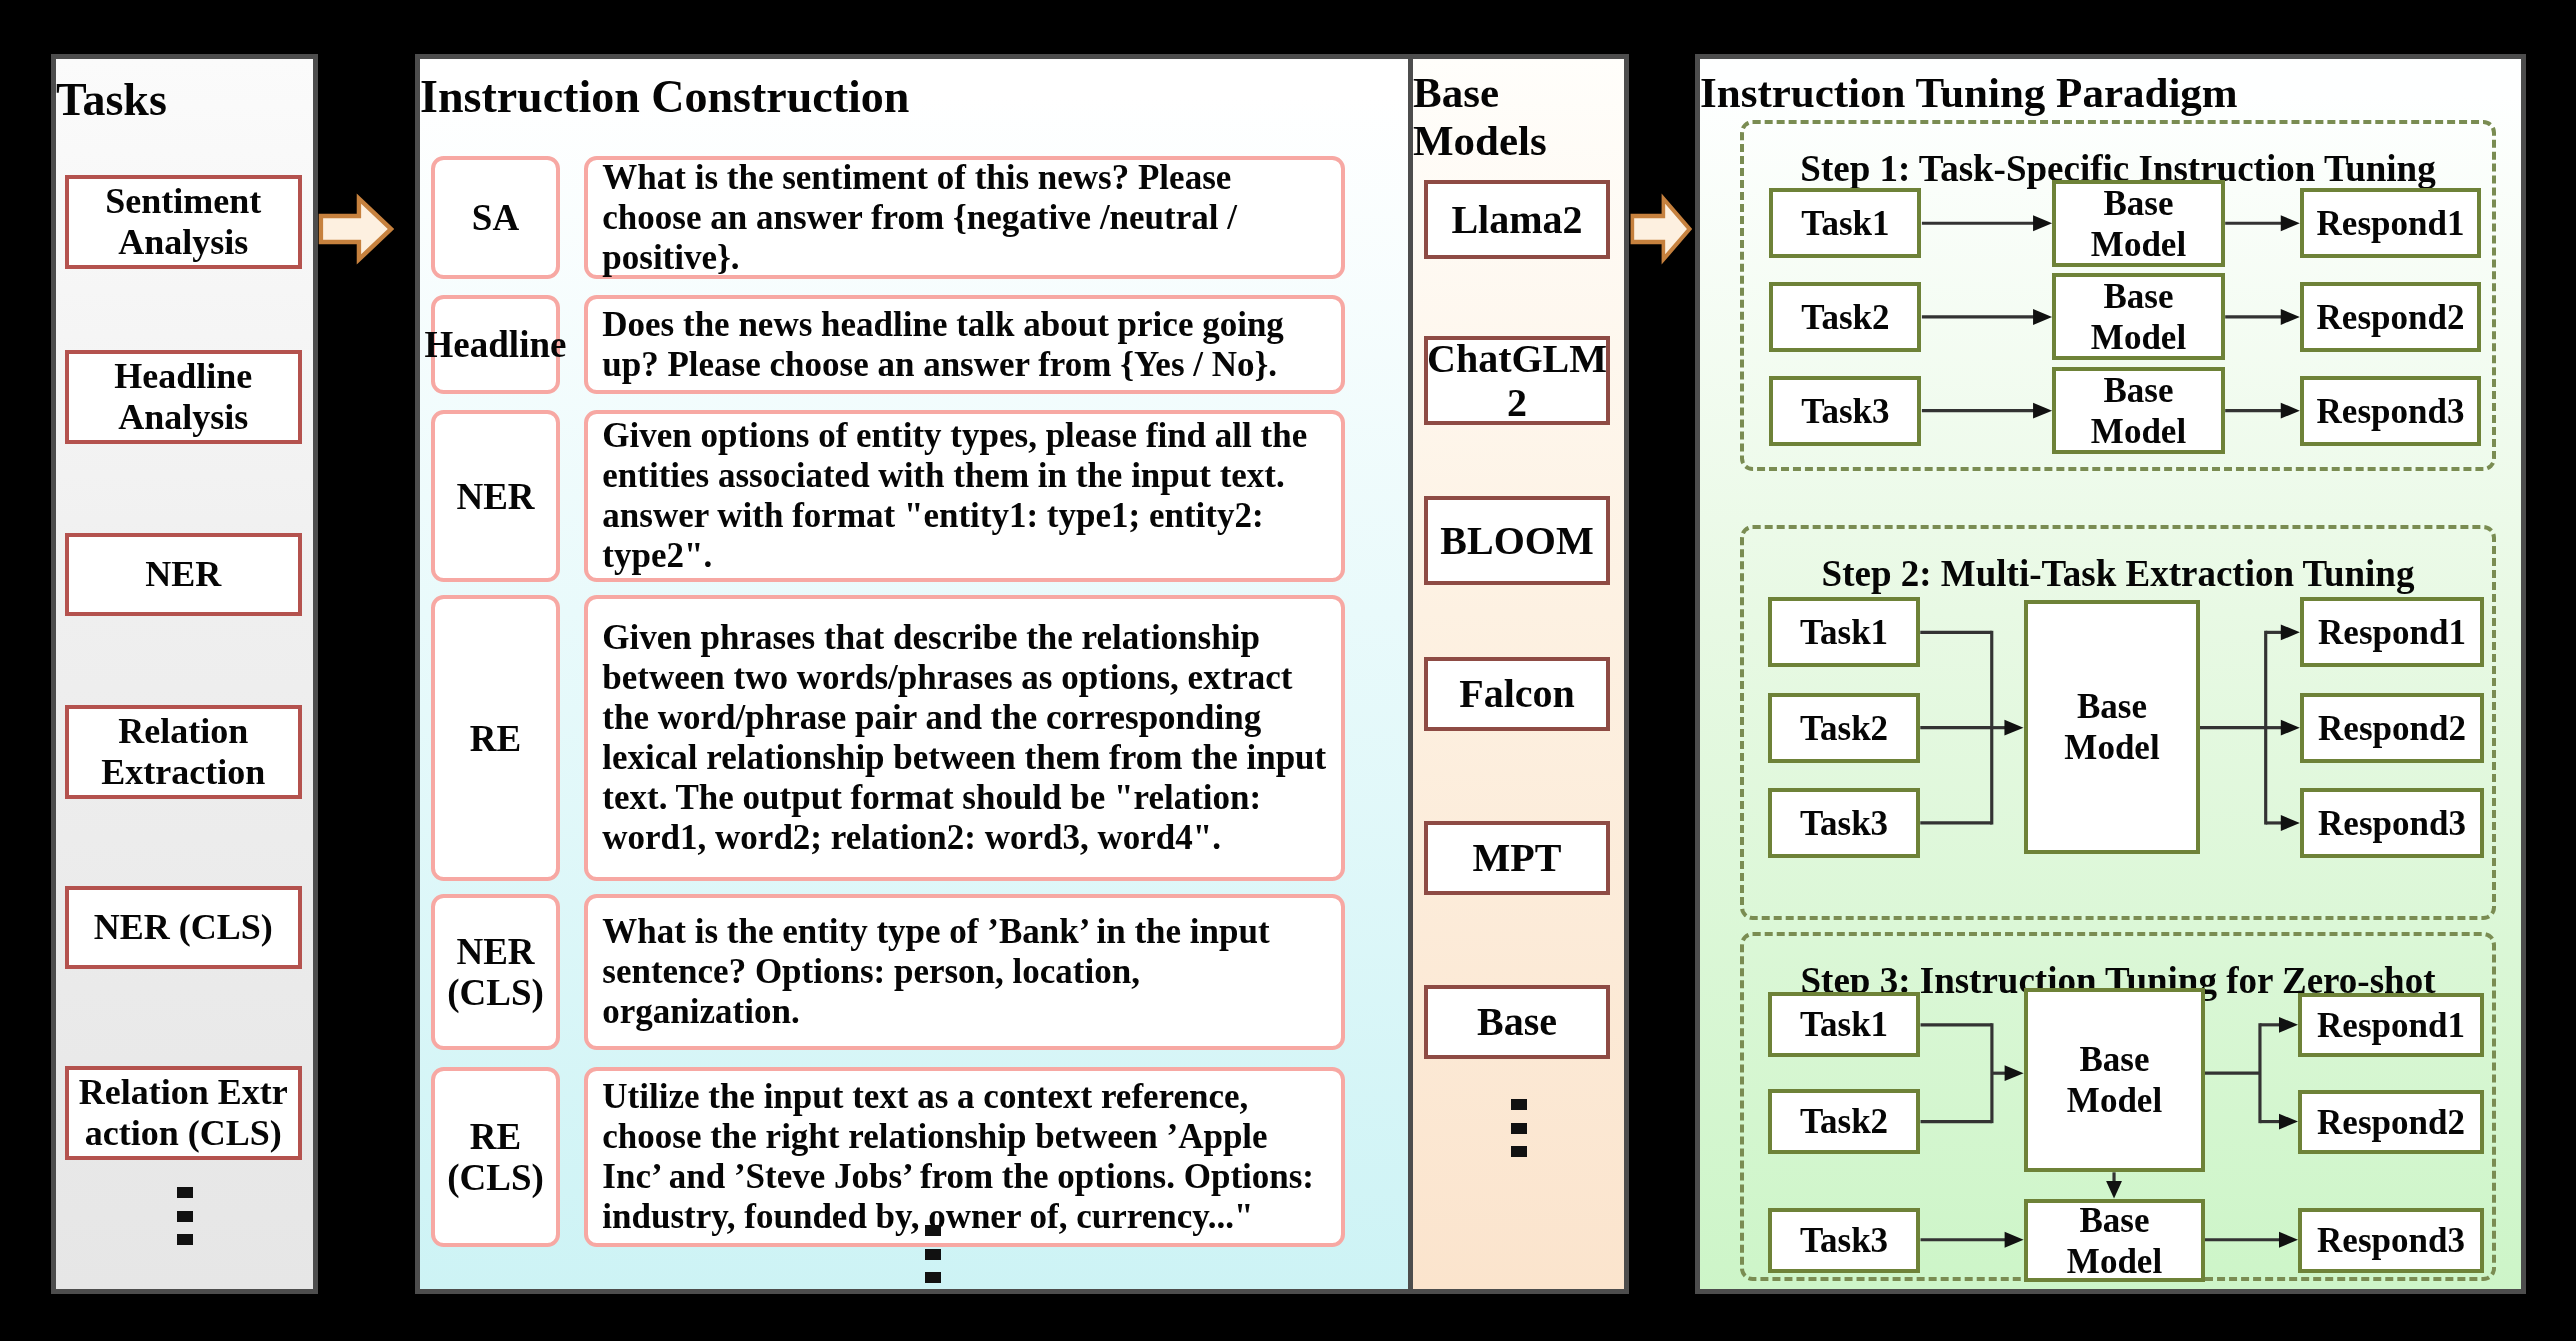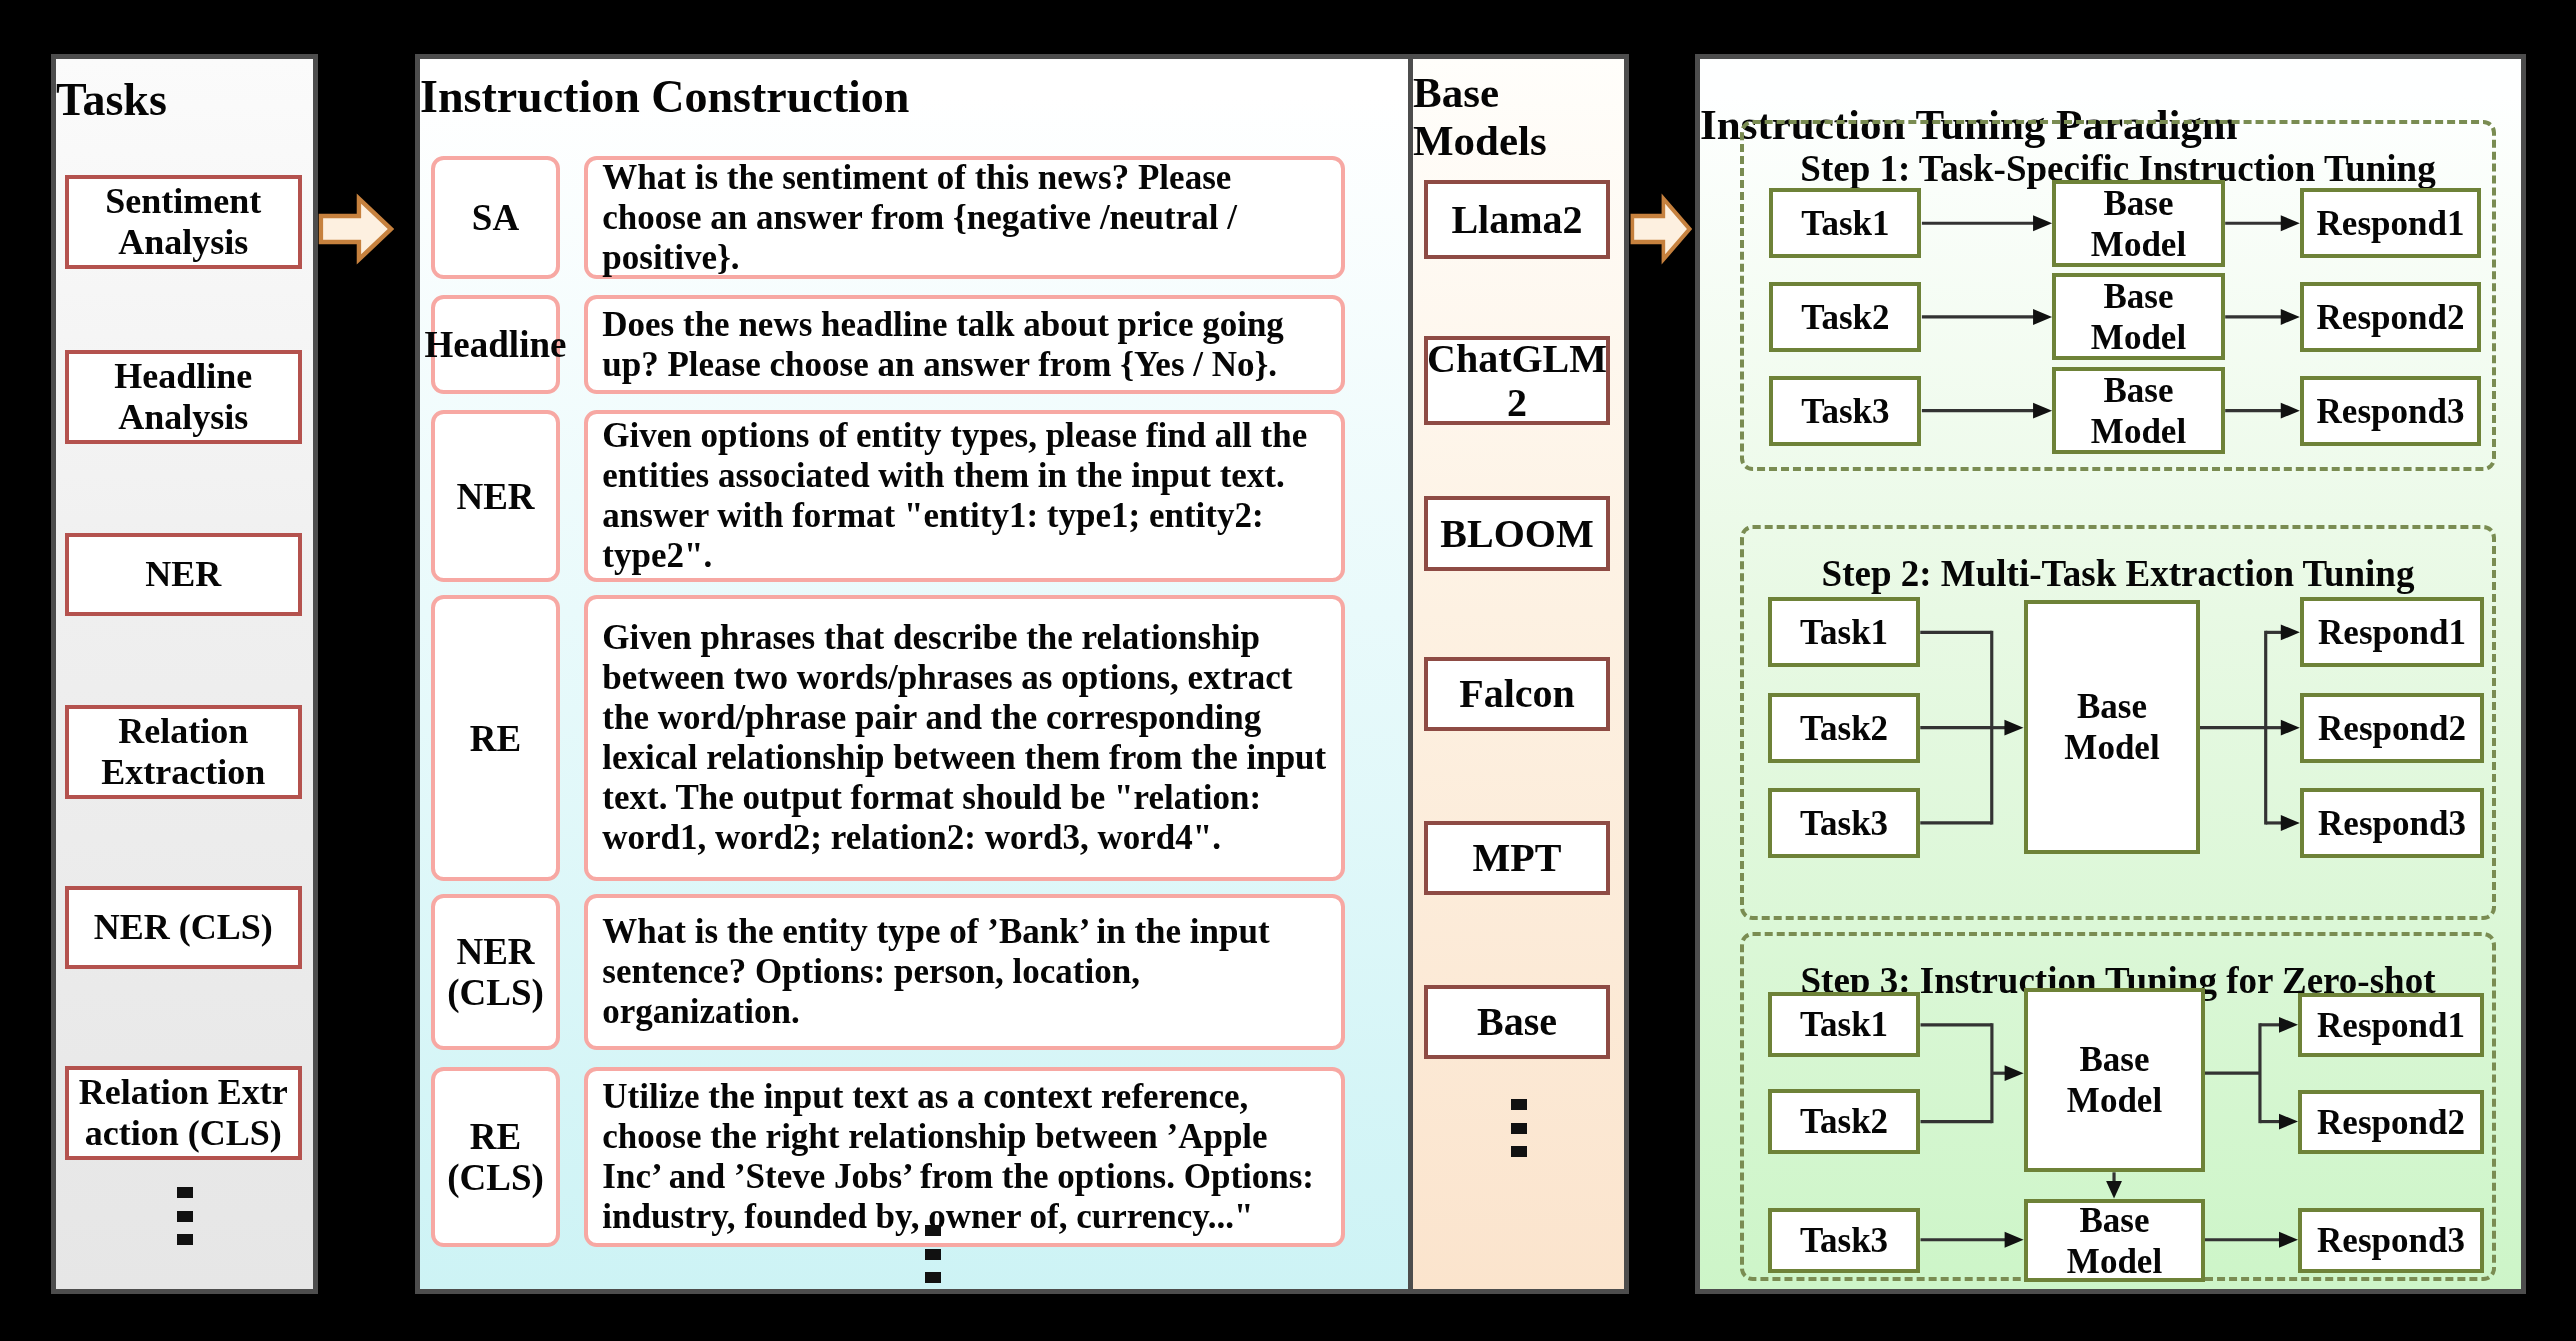--- a/index.html
+++ b/index.html
@@ -9,21 +9,21 @@
   .tasks-panel{left:51px;width:267px;background:linear-gradient(180deg,#fbfbfb 0%,#efefef 45%,#e6e6e6 100%);}
   .ic-panel{left:415px;width:1036px;background:linear-gradient(180deg,#ffffff 3%,#e9fafb 45%,#cdf3f5 100%);padding-left:20px;}
   .bm-panel{left:1408px;width:221px;background:linear-gradient(180deg,#fffefb 0%,#fdf1e2 45%,#fbe4cd 100%);}
   .itp-panel{left:1695px;width:831px;background:linear-gradient(180deg,#feffff 3%,#e8f9e4 45%,#cdf5c8 100%);}
 
   .panel-title{position:absolute;left:0;right:0;margin:0;text-align:left;font-weight:bold;
                white-space:pre-line;color:#050505;}
   .tasks-panel .panel-title{top:16px;font-size:46px;line-height:49px;}
   .ic-panel .panel-title{top:12.7px;font-size:46px;line-height:49px;}
   .bm-panel .panel-title{top:9.5px;font-size:43px;line-height:48px;}
-  .itp-panel .panel-title{top:9.5px;font-size:43px;line-height:48px;margin-top:32px;}
+  .itp-panel .panel-title{top:9.5px;font-size:43px;line-height:48px;}
 
   .bx{position:absolute;background:#ffffff;display:flex;align-items:center;justify-content:center;
       text-align:center;white-space:pre-line;box-sizing:border-box;}
   .tbox{left:8.7px;width:237px;border:4px solid #b4524e;font-size:36px;line-height:41px;}
   .ic-label{left:11px;width:129px;border:4px solid #f7a8a3;border-radius:12.7px;font-size:37px;line-height:41px;}
   .ic-text{left:164px;width:761px;border:4px solid #f7a8a3;border-radius:12.7px;font-size:35px;line-height:40px;
            justify-content:flex-start;text-align:left;padding:4.8px 14.3px;white-space:normal;}
   .mbox{left:11px;width:186px;border:4.8px solid #8e4b44;font-size:40px;line-height:44px;}
 
   .step{position:absolute;left:40px;width:756px;border:4px dashed #7a8c52;border-radius:12.7px;box-sizing:border-box;}
@@ -100,21 +100,21 @@
         <i></i>
       </div>
   </section>
 
   <section class="panel bm-panel">
     <h2 class="panel-title">Base
 Models</h2>
     <div class="bx mbox" style="top:121px;height:79px">Llama2</div>
     <div class="bx mbox" style="top:277px;height:89px">ChatGLM
 2</div>
-    <div class="bx mbox" style="top:437px;height:75px">BLOOM</div>
+    <div class="bx mbox" style="top:437px;height:89px">BLOOM</div>
     <div class="bx mbox" style="top:598px;height:74px">Falcon</div>
     <div class="bx mbox" style="top:762px;height:74px">MPT</div>
     <div class="bx mbox" style="top:926px;height:74px">Base</div>
     <div class="vdots" style="top:1040px">
         <i></i>
         <i></i>
         <i></i>
       </div>
   </section>
 

